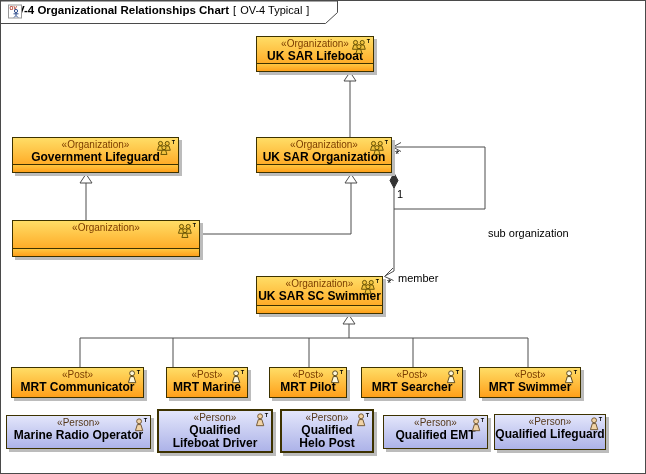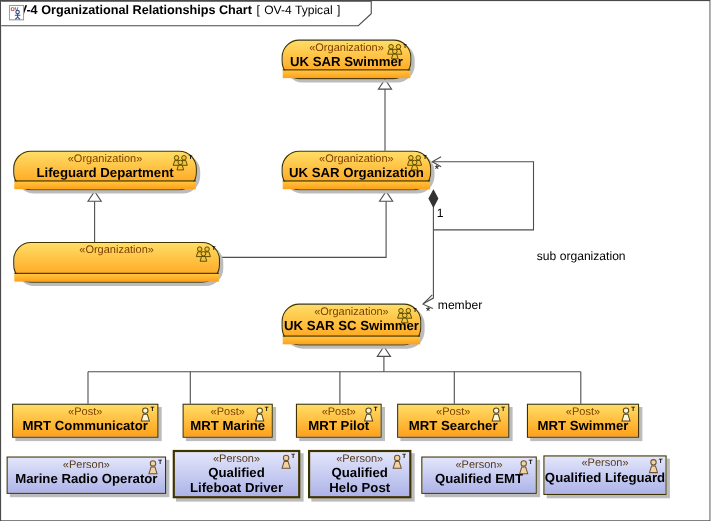--- a/index.html
+++ b/index.html
@@ -6,21 +6,21 @@
   #canvas{position:relative;width:646px;height:474px;background:#ffffff;border:1px solid #4a4a4a;box-sizing:border-box;overflow:hidden;}
   #wires{position:absolute;left:0;top:0;width:646px;height:474px;}
   
   .tab{position:absolute;left:0;top:0;width:338px;height:23px;}
   .tab svg{position:absolute;left:0;top:0;}
   .tab-content{position:absolute;left:7px;top:3px;display:flex;align-items:center;gap:4px;white-space:nowrap;}
   .tab-title{font-size:11.5px;font-weight:bold;color:#000;}
   .tab-sub{font-size:11px;color:#000;}
   
   .node{position:absolute;box-sizing:border-box;border:1px solid #3d3200;box-shadow:3px 3px 0 #bcbcbc;}
-  .org{background:linear-gradient(#ffdd66,#ff9e16);border-radius:16px;}
+  .org{background:linear-gradient(#ffdd66,#ff9e16);}
   .post{background:linear-gradient(#ffdd66,#ffa01a);}
   .person{background:linear-gradient(#e3e6fb,#adb3e8);}
   .person.thick{border-width:2px;}
   .strip{position:absolute;left:0;right:0;bottom:0;height:7px;border-top:1px solid #3d3200;background:linear-gradient(#ffc641,#ffa01a);}
   .stereo{font-size:10px;line-height:12px;text-align:center;color:#7c3d00;padding-top:1px;}
   .person .stereo{color:#55381a;}
   .nm{font-size:12px;line-height:13px;font-weight:bold;text-align:center;color:#000;white-space:nowrap;}
   .icon{position:absolute;top:1px;right:2px;}
   .badge{font-size:6px;font-weight:bold;fill:#000;font-family:"Liberation Sans",sans-serif;}
   
@@ -82,38 +82,38 @@
         <line x1="8" y1="11.5" x2="6" y2="13.5" stroke="#33508f"></line>
         <line x1="8" y1="11.5" x2="10" y2="13.5" stroke="#33508f"></line>
       </svg>
       <span class="tab-sub">OV-4 Typical</span>
       <span class="tab-sub">]</span>
     </div>
   </div>
 
   <div class="node org" style="left:255px;top:35px;width:118px;height:36px">
     <div class="stereo">«Organization»</div>
-    <div class="nm">UK SAR Swimmer</div>
+    <div class="nm">UK SAR Lifeboat</div>
     <svg class="icon" width="22" height="17" viewBox="0 0 24 19">
       <g fill="#f2c33e" stroke="#5d4a00" stroke-width="1">
         <circle cx="7" cy="5" r="2.3"></circle>
           <path d="M3.6,12.6 L5.1,7.8 L8.9,7.8 L10.4,12.6 Z"></path>
         <circle cx="14.5" cy="5" r="2.3"></circle>
           <path d="M11.1,12.6 L12.6,7.8 L16.4,7.8 L17.9,12.6 Z"></path>
         <circle cx="10.8" cy="9.7" r="2.3"></circle>
           <path d="M7.4,17.3 L8.9,12.5 L12.7,12.5 L14.2,17.3 Z"></path>
       </g>
       <text class="badge" x="19.5" y="6">T</text>
     </svg>
     <div class="strip"></div>
   </div>
 
   <div class="node org" style="left:11px;top:136px;width:167px;height:36px">
     <div class="stereo">«Organization»</div>
-    <div class="nm">Lifeguard Department</div>
+    <div class="nm">Government Lifeguard</div>
     <svg class="icon" width="22" height="17" viewBox="0 0 24 19">
       <g fill="#f2c33e" stroke="#5d4a00" stroke-width="1">
         <circle cx="7" cy="5" r="2.3"></circle>
           <path d="M3.6,12.6 L5.1,7.8 L8.9,7.8 L10.4,12.6 Z"></path>
         <circle cx="14.5" cy="5" r="2.3"></circle>
           <path d="M11.1,12.6 L12.6,7.8 L16.4,7.8 L17.9,12.6 Z"></path>
         <circle cx="10.8" cy="9.7" r="2.3"></circle>
           <path d="M7.4,17.3 L8.9,12.5 L12.7,12.5 L14.2,17.3 Z"></path>
       </g>
       <text class="badge" x="19.5" y="6">T</text>

